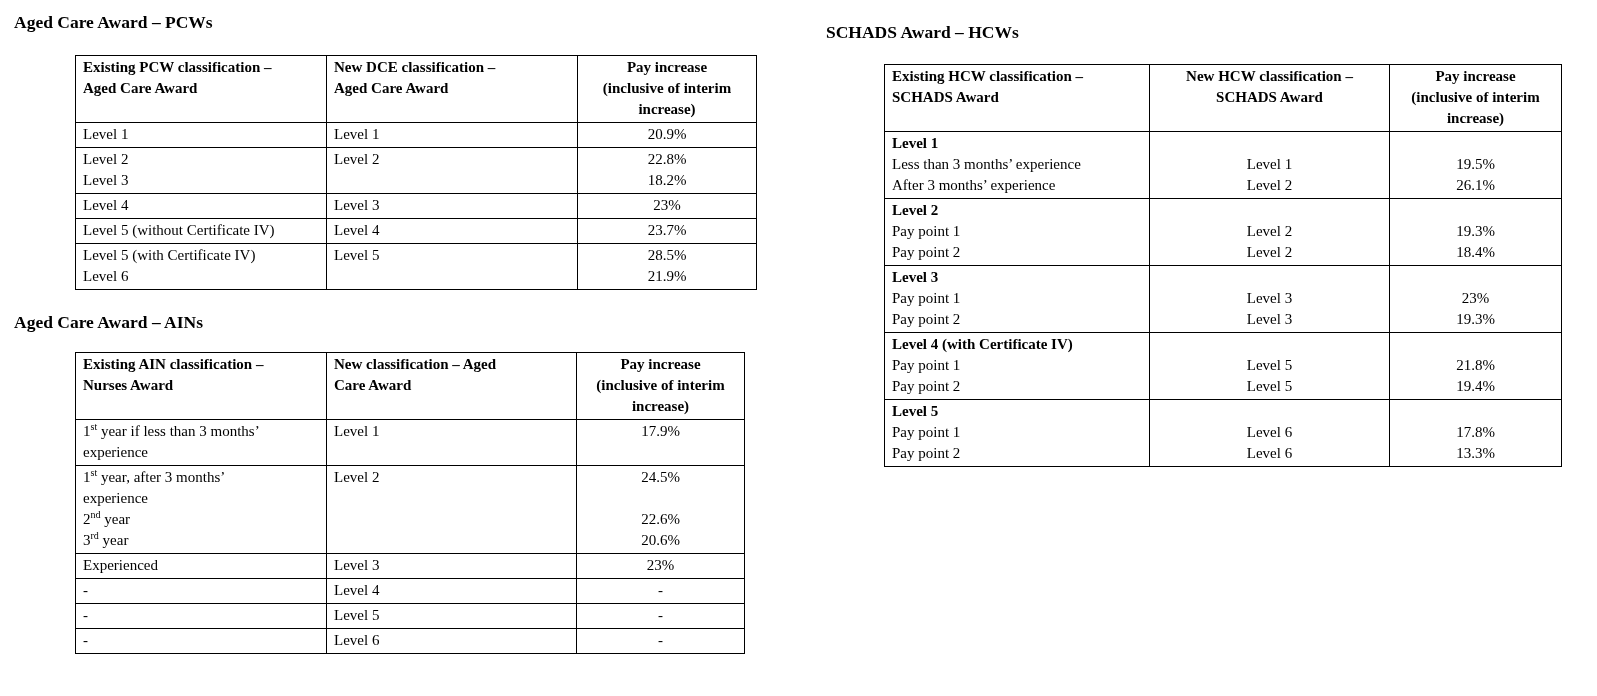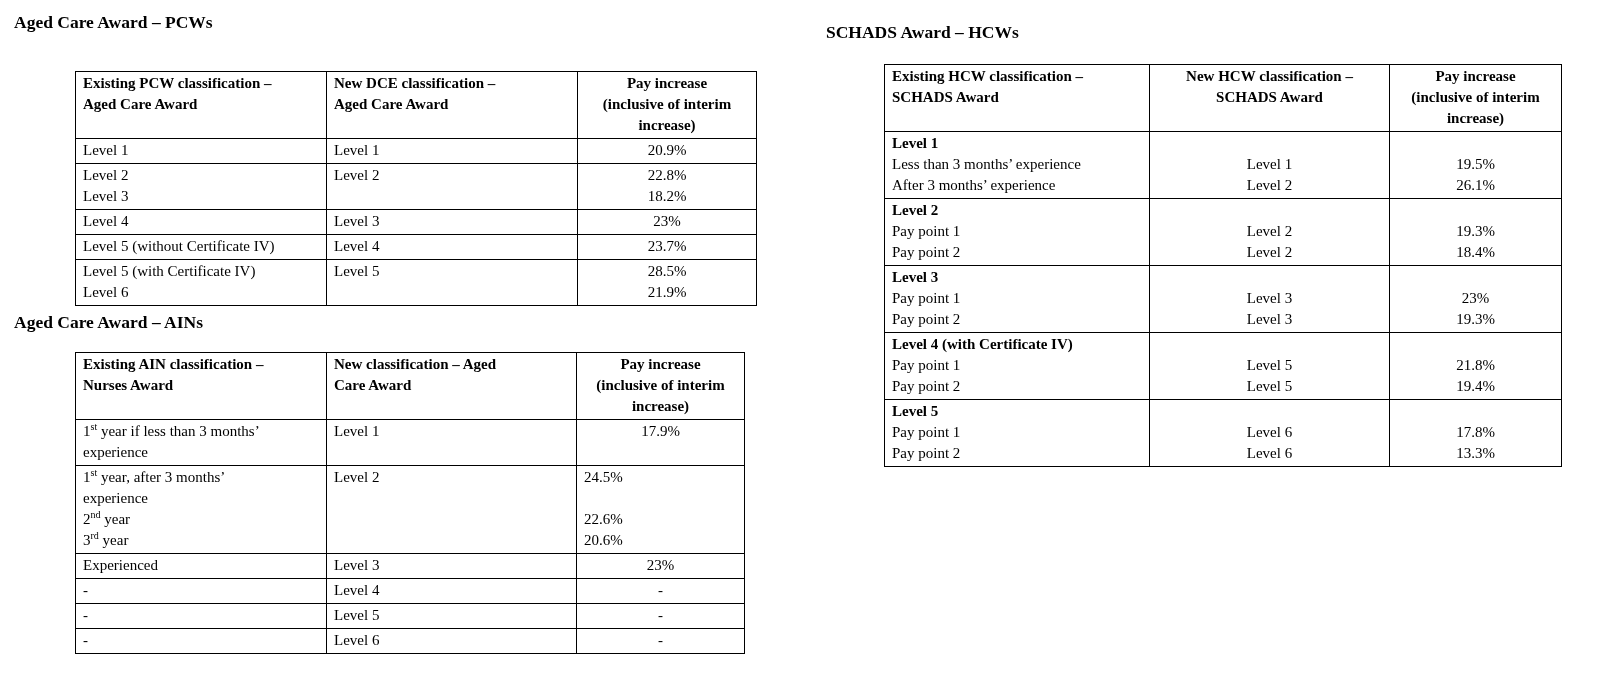--- a/index.html
+++ b/index.html
@@ -24,21 +24,21 @@
   #pcw-title    { left: 14px;  top: 12px;  }
   #ain-title    { left: 14px;  top: 312px; }
   #schads-title { left: 826px; top: 22px;  }
 
   table {
     position: absolute;
     border-collapse: collapse;
     table-layout: fixed;
     background: #ffffff;
   }
-  #pcw-table    { left: 75px;  top: 71px;  width: 681px; }
+  #pcw-table    { left: 75px;  top: 55px;  width: 681px; }
   #ain-table    { left: 75px;  top: 352px; width: 669px; }
   #schads-table { left: 884px; top: 64px;  width: 677px; }
 
   th, td {
     border: 1px solid #000000;
     vertical-align: top;
     padding: 1px 7px 2px 7px;
     font-size: 15px;
     line-height: 21px;
   }
@@ -178,21 +178,21 @@
         <tr>
           <td style="text-align: left;">
             <div class="line">1<sup>st</sup> year, after 3 months’</div>
             <div class="line">experience</div>
             <div class="line">2<sup>nd</sup> year</div>
             <div class="line">3<sup>rd</sup> year</div>
           </td>
           <td style="text-align: left;">
             <div class="line">Level 2</div>
           </td>
-          <td style="text-align: left;">
+          <td style="text-align: center;">
             <div class="line">24.5%</div>
             <div class="line">&nbsp;</div>
             <div class="line">22.6%</div>
             <div class="line">20.6%</div>
           </td>
         </tr>
         <tr>
           <td style="text-align: left;">
             <div class="line">Experienced</div>
           </td>

